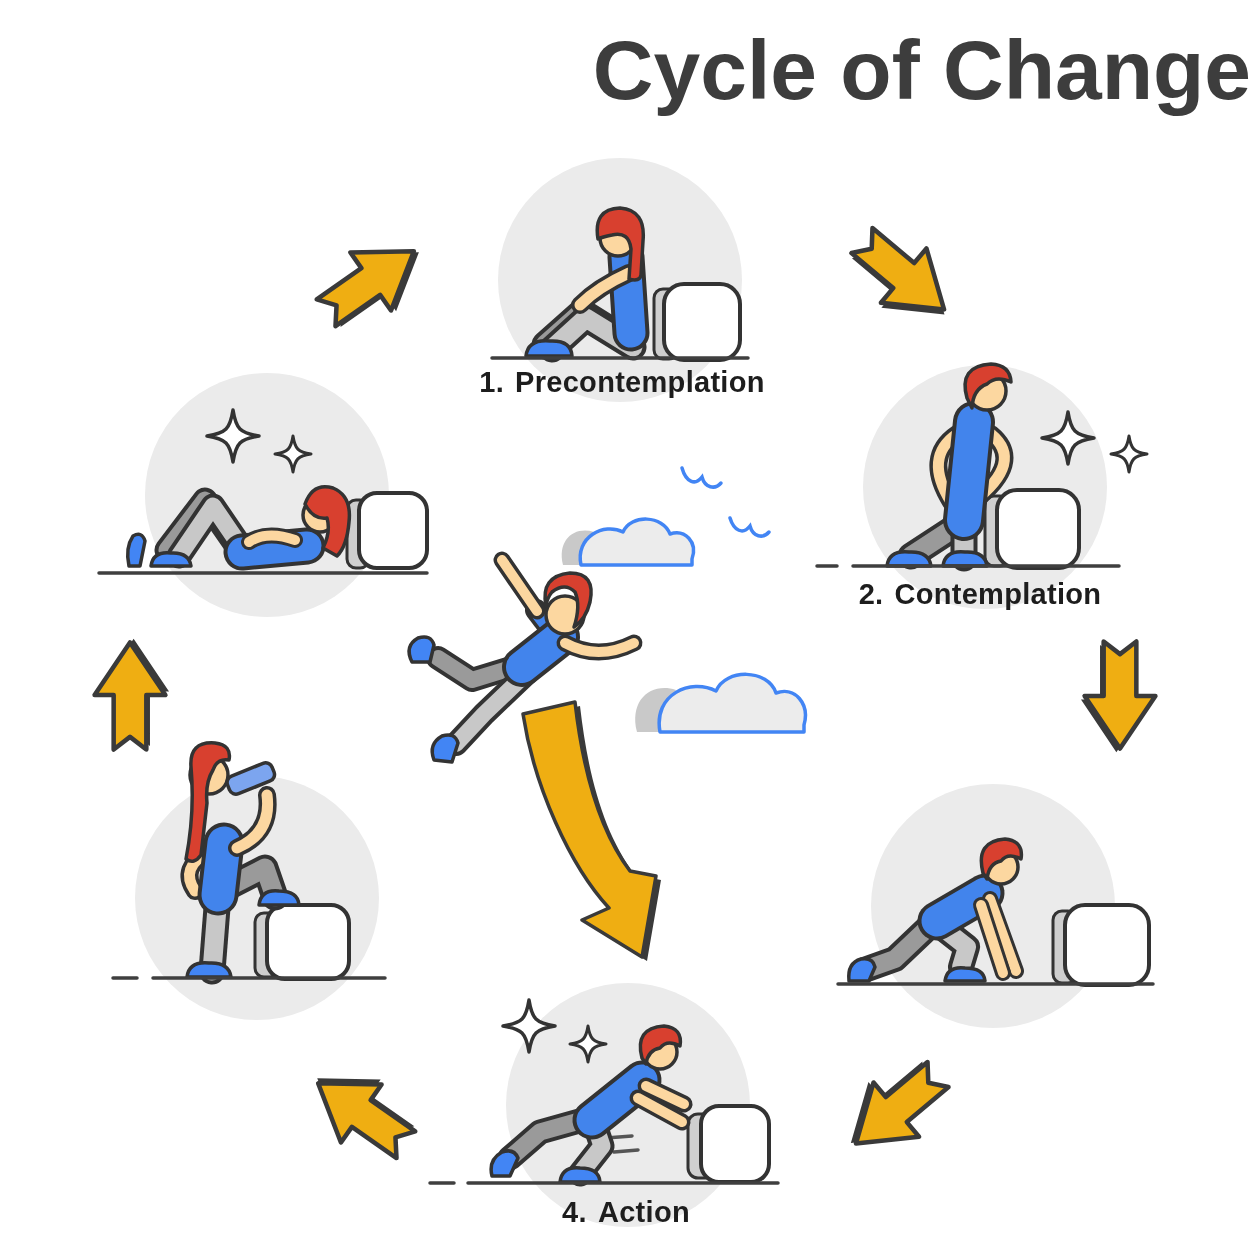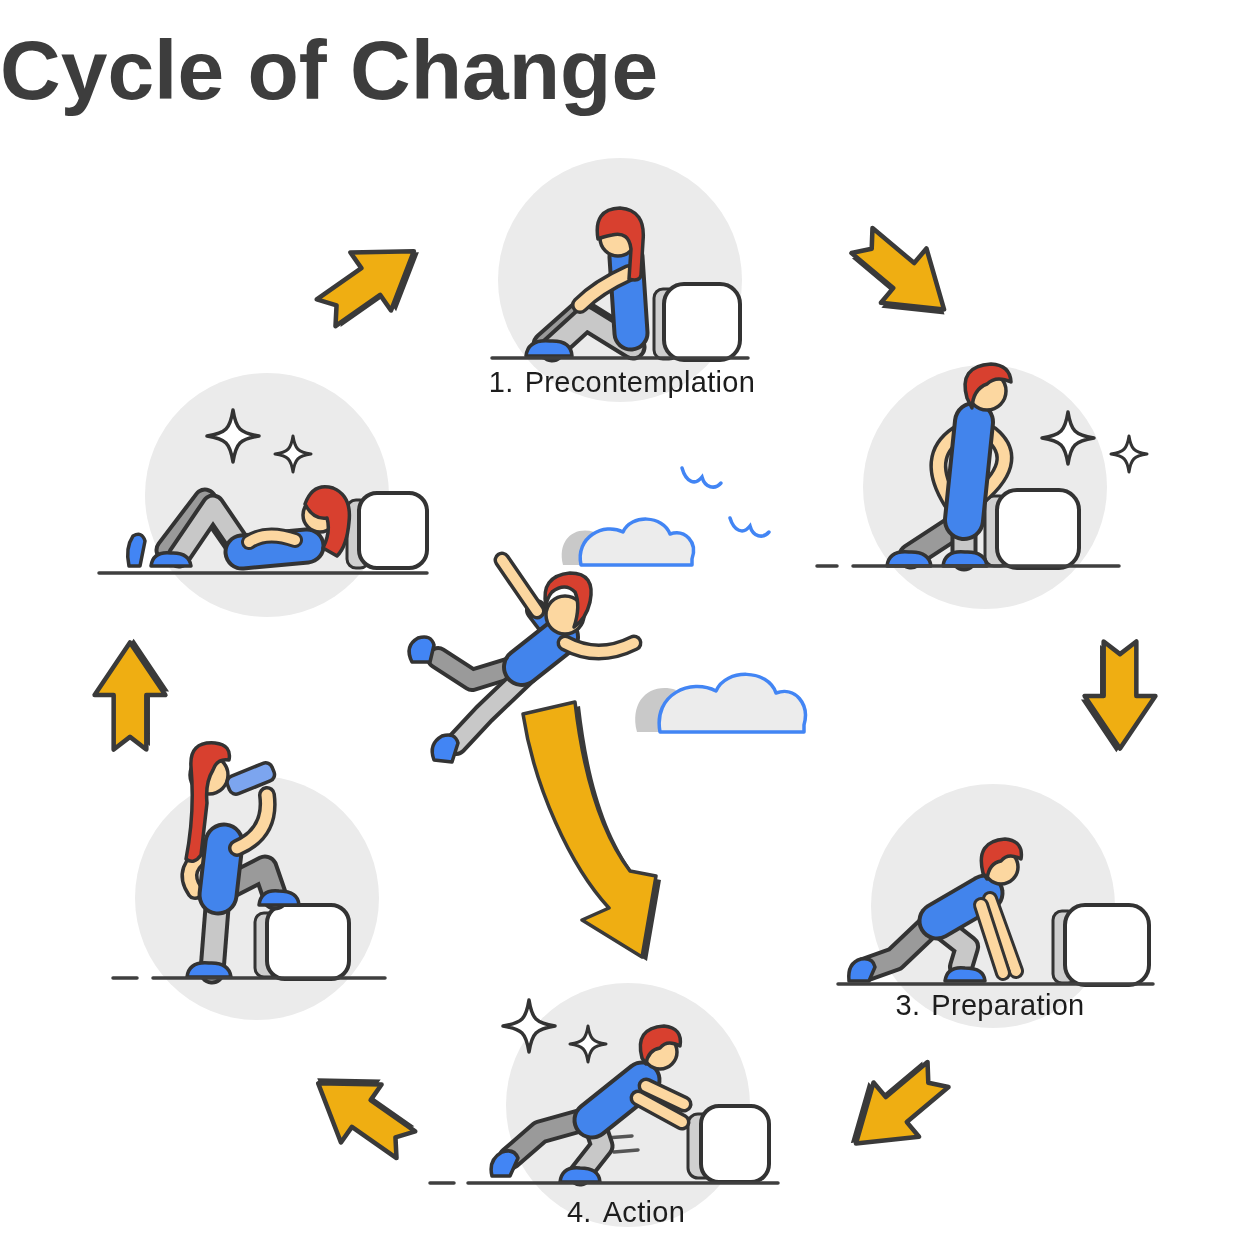--- a/index.html
+++ b/index.html
@@ -2,26 +2,26 @@
 <html><head>
 <meta charset="utf-8">
 <style>
   html,body{margin:0;padding:0;background:#fff;}
   #canvas{
     position:relative;width:1251px;height:1251px;background:#ffffff;overflow:hidden;
     font-family:"Liberation Sans",sans-serif;
   }
   .abs{position:absolute;}
   #title{
-    width:100%;text-align:left;top:22px;left:0;
+    width:100%;text-align:right;top:22px;left:0;
     font-size:84px;font-weight:bold;color:#3d3d3d;letter-spacing:0px;
   }
   .stage-label{
     position:absolute;width:400px;text-align:center;
-    font-size:29px;font-weight:normal;color:#1d1d1d;letter-spacing:0.3px;
+    font-size:29px;font-weight:bold;color:#1d1d1d;letter-spacing:0.3px;
     white-space:nowrap;
   }
   .stage-label .num{margin-right:11px;}
   svg{overflow:visible;display:block;}
   .arrow-svg{position:absolute;}
 </style>
 </head>
 <body>
 
 <div id="canvas">
@@ -75,20 +75,23 @@
       <path d="M146,72 Q180,100 128,140" fill="none" stroke="#333" stroke-width="18" stroke-linecap="round"></path>
       <path d="M146,72 Q180,100 128,140" fill="none" stroke="#fcd7a0" stroke-width="11" stroke-linecap="round"></path>
       <path d="M129,60 L119,158" fill="none" stroke="#333" stroke-width="42" stroke-linecap="round"></path>
       <path d="M129,60 L119,158" fill="none" stroke="#4284ec" stroke-width="34" stroke-linecap="round"></path>
       <circle cx="142" cy="29" r="19" fill="#fcd7a0" stroke="#333" stroke-width="3.5"></circle>
       <path d="M122,36 Q113,4 146,2 Q165,3 166,20 Q151,13 142,22 Q128,27 127,46 L122,36 Z" fill="#d8402f" stroke="#333" stroke-width="3.5" stroke-linejoin="round"></path>
     </g>
     <line x1="8" y1="204" x2="274" y2="204" stroke="#3f3f3f" stroke-width="3.5" stroke-linecap="round"></line>
     <line x1="-28" y1="204" x2="-8" y2="204" stroke="#3f3f3f" stroke-width="3.5" stroke-linecap="round"></line>
   </svg>
+  <div class="stage-label" style="left:780px;top:578px">
+    <span class="num">2.</span><span>Contemplation</span>
+  </div>
 
   <svg class="abs" style="left:853px;top:781px" width="280" height="260" viewBox="0 0 280 260">
     <circle cx="140" cy="125" r="122" fill="#ebebeb"></circle>
     <g>
       <rect x="200" y="130" width="24" height="72" rx="9" fill="#cfcfcf" stroke="#333" stroke-width="3"></rect>
       <rect x="212" y="124" width="84" height="80" rx="20" fill="#fff" stroke="#333" stroke-width="4"></rect>
     </g>
     <g>
       <path d="M82,140 L42,178 L14,188" fill="none" stroke="#333" stroke-width="26" stroke-linecap="round" stroke-linejoin="round"></path>
       <path d="M82,140 L42,178 L14,188" fill="none" stroke="#9a9a9a" stroke-width="18" stroke-linecap="round" stroke-linejoin="round"></path>
@@ -100,23 +103,20 @@
       <path d="M84,140 L132,112" fill="none" stroke="#4284ec" stroke-width="31" stroke-linecap="round"></path>
       <path d="M137,118 L163,190" fill="none" stroke="#333" stroke-width="16" stroke-linecap="round"></path>
       <path d="M137,118 L163,190" fill="none" stroke="#fcd7a0" stroke-width="10" stroke-linecap="round"></path>
       <path d="M128,124 L150,192" fill="none" stroke="#333" stroke-width="16" stroke-linecap="round"></path>
       <path d="M128,124 L150,192" fill="none" stroke="#fcd7a0" stroke-width="10" stroke-linecap="round"></path>
       <circle cx="148" cy="86" r="17" fill="#fcd7a0" stroke="#333" stroke-width="3.5"></circle>
       <path d="M130,92 Q122,60 152,58 Q171,60 168,78 Q155,71 148,80 Q136,82 134,98 L130,92 Z" fill="#d8402f" stroke="#333" stroke-width="3.5" stroke-linejoin="round"></path>
     </g>
     <line x1="-15" y1="203" x2="300" y2="203" stroke="#3f3f3f" stroke-width="3.5" stroke-linecap="round"></line>
   </svg>
-  <div class="stage-label" style="left:790px;top:989px">
-    <span class="num">3.</span><span>Preparation</span>
-  </div>
 
   <svg class="abs" style="left:488px;top:980px" width="280" height="260" viewBox="0 0 280 260">
     <circle cx="140" cy="125" r="122" fill="#ebebeb"></circle>
     <g>
       <path d="M41,20 C44,39 48,43 67,46 C48,49 44,53 41,72 C38,53 34,49 15,46 C34,43 38,39 41,20 Z" fill="#fff" stroke="#333" stroke-width="3.5" stroke-linejoin="round"></path>
       <path d="M100,46 C102,59 105,62 118,64 C105,66 102,69 100,82 C98,69 95,66 82,64 C95,62 98,59 100,46 Z" fill="#fff" stroke="#333" stroke-width="3" stroke-linejoin="round"></path>
     </g>
     <g>
       <rect x="200" y="134" width="26" height="64" rx="10" fill="#cfcfcf" stroke="#333" stroke-width="3"></rect>
       <rect x="213" y="126" width="68" height="76" rx="18" fill="#fff" stroke="#333" stroke-width="4"></rect>

